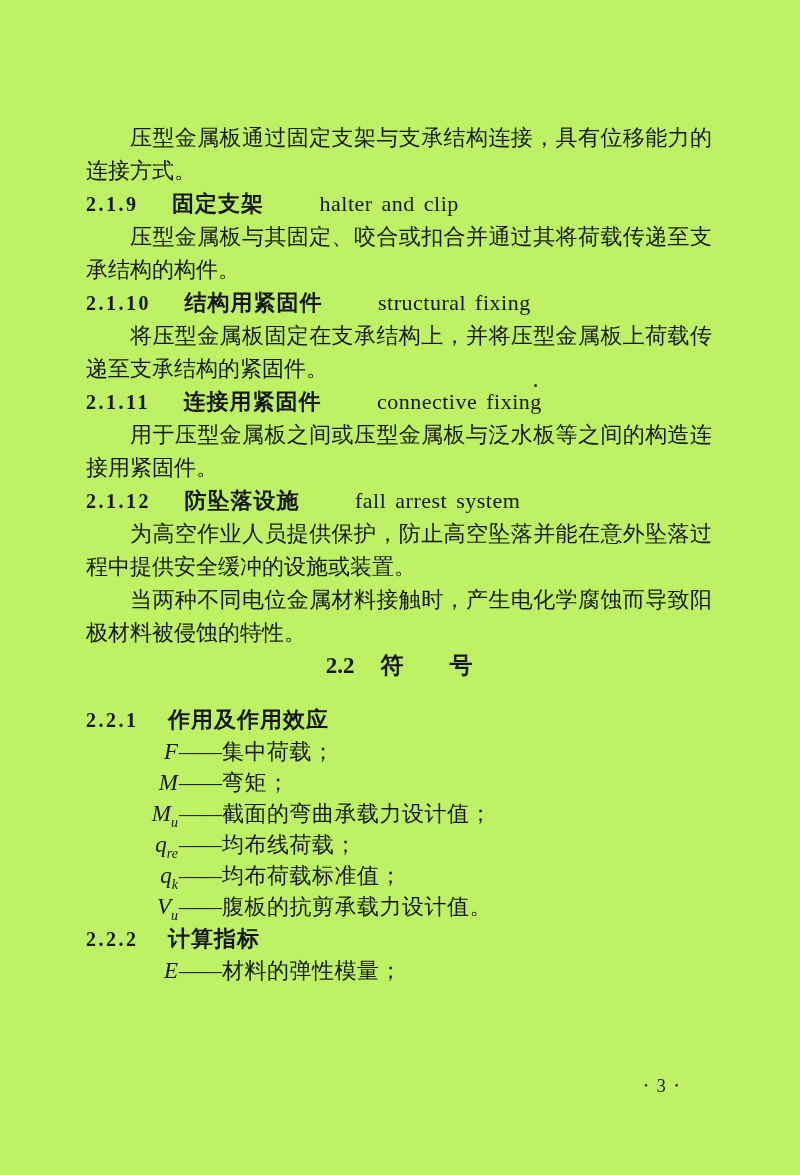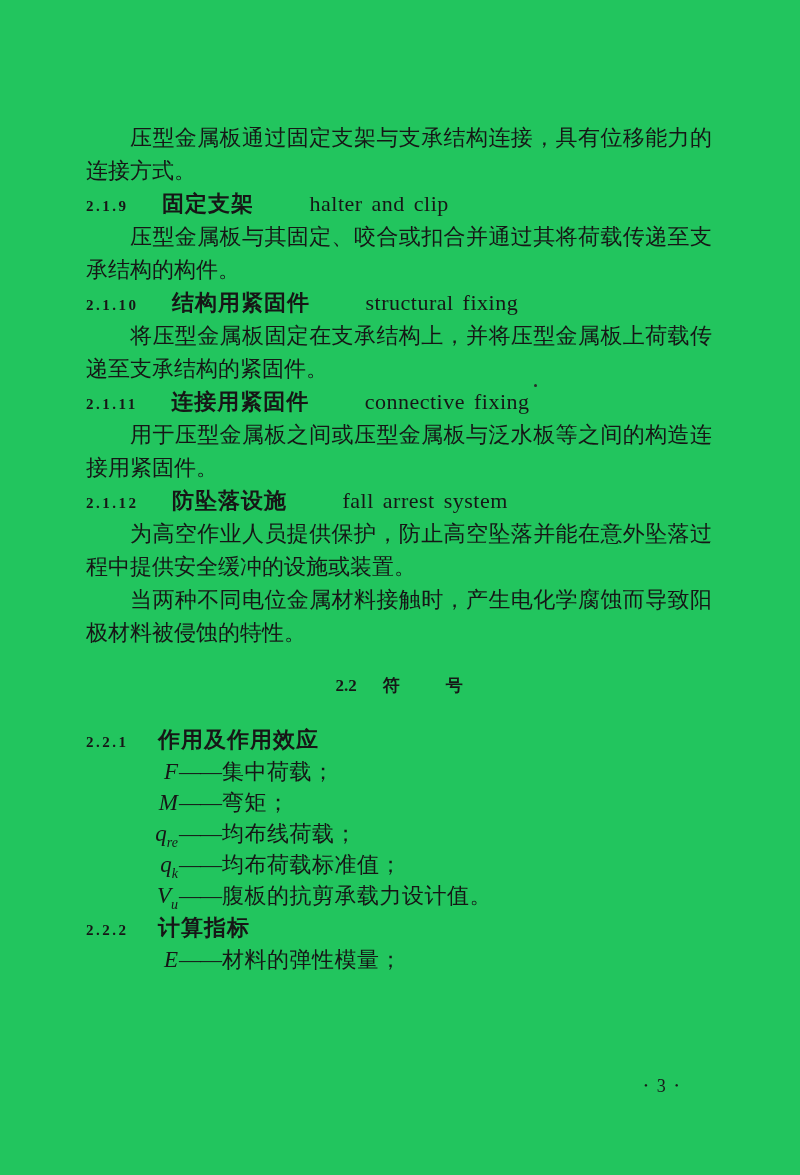--- a/index.html
+++ b/index.html
@@ -1,31 +1,31 @@
 <!DOCTYPE html>
 <html><head>
 <meta charset="utf-8">
 <style>
   html,body{margin:0;padding:0;background:#e8e8e8;}
   .page{
-    position:relative;width:800px;height:1175px;background:#22c55e;
+    position:relative;width:800px;height:1175px;background:#bef264;
     font-family:"Liberation Serif", serif;color:#161616;overflow:hidden;
     margin:0 auto;
   }
   .text-block{position:absolute;left:86px;top:121px;width:626px;}
   .bline{font-size:22px;line-height:33px;height:33px;white-space:nowrap;}
   .just{text-align:justify;text-align-last:justify;white-space:normal;}
   .ind{padding-left:44px;}
   .term{font-size:22px;line-height:33px;height:33px;white-space:nowrap;}
-  .term .num,.sub-head .num{font-weight:bold;letter-spacing:2.5px;font-size:15px;text-align:right;}
+  .term .num,.sub-head .num{font-weight:bold;letter-spacing:2.5px;font-size:20px;text-align:right;}
   .term .zh{font-weight:bold;margin-left:28px;letter-spacing:1px;}
   .term .en{margin-left:50px;letter-spacing:0.5px;word-spacing:3px;}
   .sec-head{
-    margin-top:20px;height:33px;line-height:33px;text-align:center;
-    font-weight:bold;font-size:17px;white-space:nowrap;
+    height:33px;line-height:33px;text-align:center;
+    font-weight:bold;font-size:23px;white-space:nowrap;
   }
   .sec-head .c1{margin-left:26px;}
   .sec-head .c2{margin-left:46px;}
   .sub-head{margin-top:21px;height:33px;line-height:33px;font-size:22px;font-weight:bold;white-space:nowrap;}
   .sub-head .title{margin-left:24px;letter-spacing:1px;}
   .symrow{height:31px;line-height:31px;font-size:22px;white-space:nowrap;}
   .symcol{
     display:inline-block;width:92px;text-align:right;
     font-style:italic;font-size:23px;letter-spacing:0;
   }
@@ -93,20 +93,23 @@
       <span class="title">作用及作用效应</span>
     </div>
 
     <div class="symrow">
       <span class="symcol"><span>F</span><sub></sub></span><span class="dash">——</span><span class="desc">集中荷载；</span>
     </div>
     <div class="symrow">
       <span class="symcol"><span>M</span><sub></sub></span><span class="dash">——</span><span class="desc">弯矩；</span>
     </div>
     <div class="symrow">
+      <span class="symcol"><span>M</span><sub>u</sub></span><span class="dash">——</span><span class="desc">截面的弯曲承载力设计值；</span>
+    </div>
+    <div class="symrow">
       <span class="symcol"><span>q</span><sub>re</sub></span><span class="dash">——</span><span class="desc">均布线荷载；</span>
     </div>
     <div class="symrow">
       <span class="symcol"><span>q</span><sub>k</sub></span><span class="dash">——</span><span class="desc">均布荷载标准值；</span>
     </div>
     <div class="symrow">
       <span class="symcol"><span>V</span><sub>u</sub></span><span class="dash">——</span><span class="desc">腹板的抗剪承载力设计值。</span>
     </div>
 
     <div class="sub-head" style="margin-top:0;">

